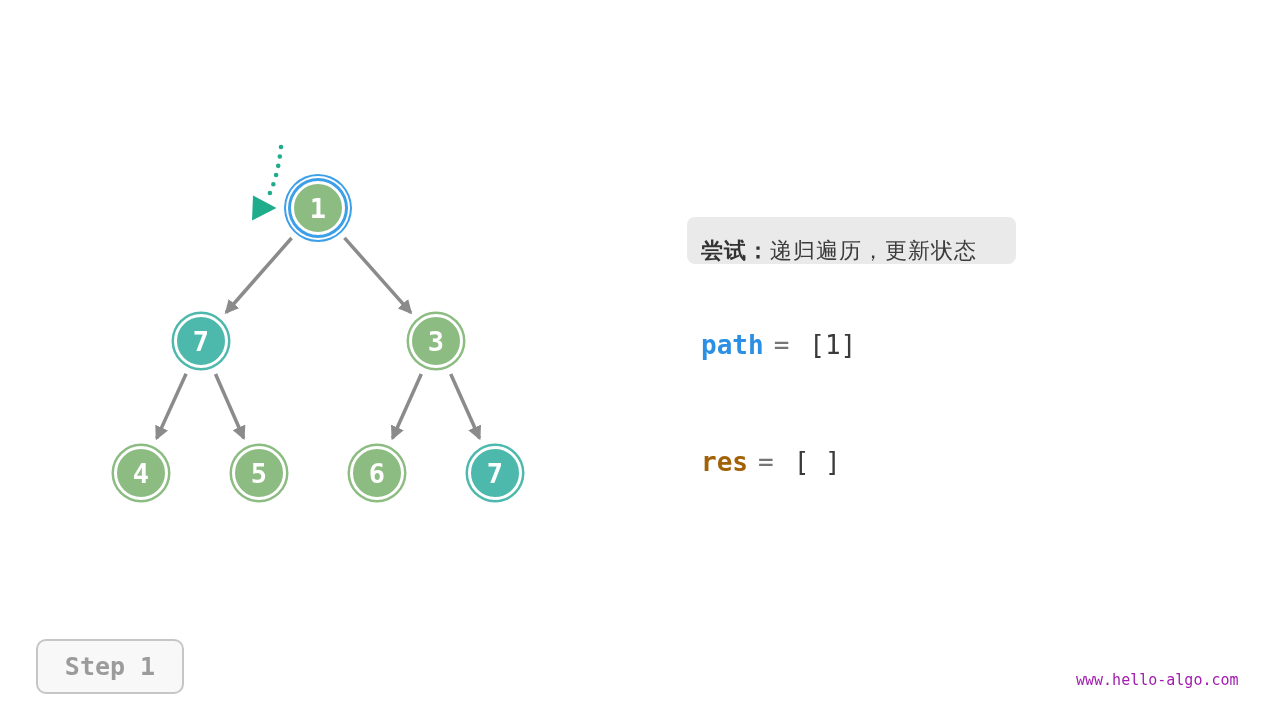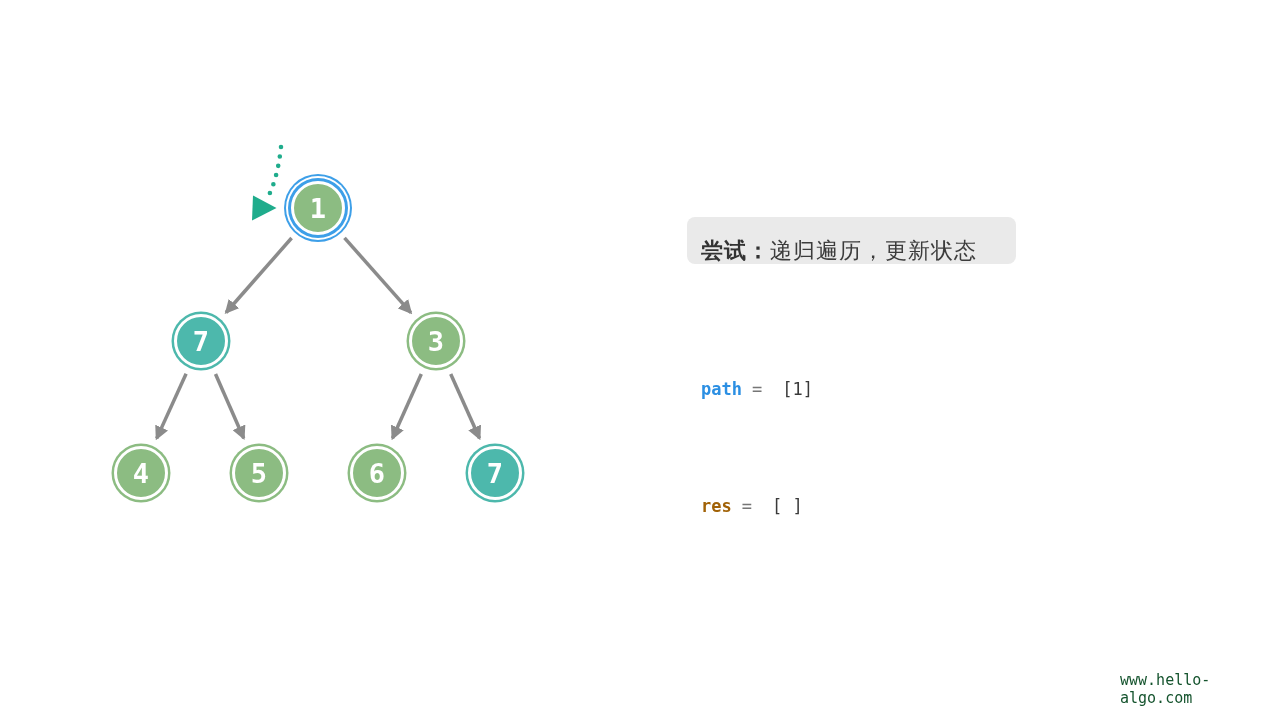--- a/index.html
+++ b/index.html
@@ -62,24 +62,23 @@
     position: absolute;
     left: 701px; top: 279px;
     height: 28px; display: flex; align-items: center;
   }
   .code-line {
     position: absolute;
     left: 701px;
     height: 30px;
     display: flex; align-items: center;
     font-family: "DejaVu Sans Mono", monospace;
-    font-size: 17px;
+    font-size: 26px;
     font-weight: bold;
     white-space: pre;
-    margin-top: 44px;
   }
   .code-line.path { top: 330px; }
   .code-line.res  { top: 447px; }
   .code-name.path-name { color: #2B8FE3; }
   .code-name.res-name  { color: #a16207; }
   .code-eq { color: #767676; font-weight: normal; margin: 0 20px 0 10px; }
   .code-val { color: #3A3A3A; font-weight: normal; }
 
   
   .step-badge {
@@ -92,24 +91,24 @@
     display: flex; align-items: center; justify-content: center;
     font-family: "DejaVu Sans Mono", monospace;
     font-weight: bold;
     font-size: 25px;
     color: #9B9B9B;
   }
 
   
   .watermark {
     position: absolute;
-    left: 1120px; top: 671px;
+    left: 1076px; top: 671px;
     font-family: "DejaVu Sans Mono", monospace;
     font-size: 15px;
-    color: #14532d;
+    color: #a21caf;
   }
 </style>
 </head>
 <body>
 
 <div class="canvas">
 
   <svg id="edge-layer" viewBox="0 0 1280 720" xmlns="http://www.w3.org/2000/svg">
     <defs>
       <marker id="arrow" viewBox="0 0 10 10" refX="8.5" refY="5" markerWidth="4" markerHeight="4" orient="auto-start-reverse">
@@ -159,16 +158,19 @@
     <span class="code-name path-name">path</span>
     <span class="code-eq">=</span>
     <span class="code-val">[1]</span>
   </div>
   <div class="code-line res">
     <span class="code-name res-name">res</span>
     <span class="code-eq">=</span>
     <span class="code-val">[ ]</span>
   </div>
 
+  <div class="step-badge">
+    <span>Step 1</span>
+  </div>
 
   <div class="watermark">www.hello-algo.com</div>
 
 </div>
 
 </body></html>

